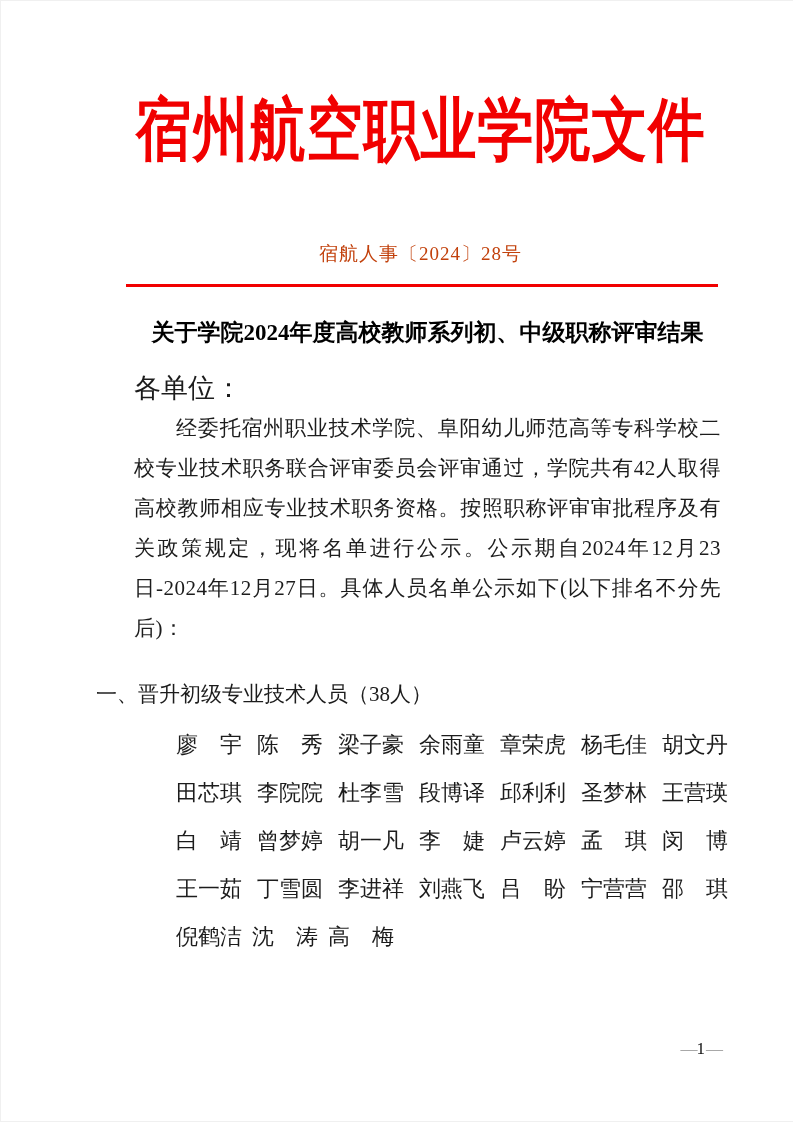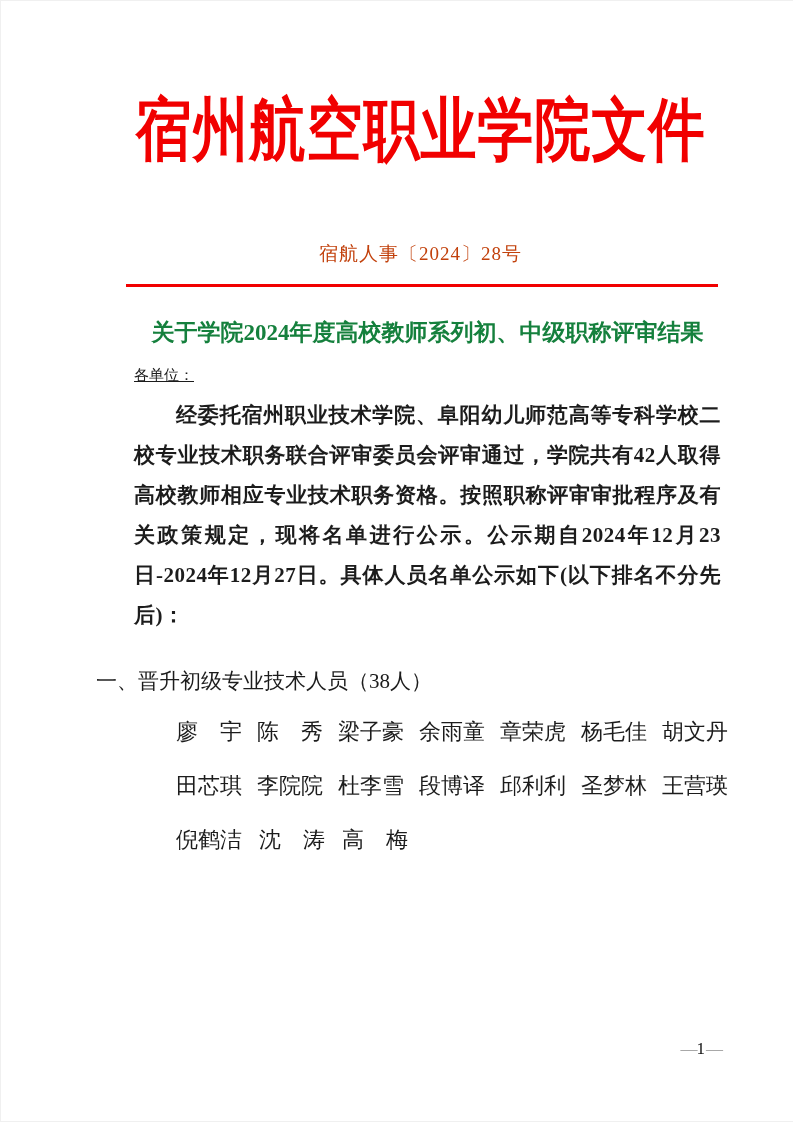--- a/index.html
+++ b/index.html
@@ -49,63 +49,61 @@
     background: #f10000;
   }
   .doc-title {
     margin-top: 24px;
     margin-left: 110px;
     width: 587px;
     text-align: center;
     font-size: 23px;
     font-weight: 700;
     line-height: 44px;
-    color: #15803d;
+    color: #000000;
   }
   .salutation {
-    margin-top: 0;
+    margin-top: 13px;
     margin-left: 110px;
     width: 587px;
-    font-size: 15px;
+    font-size: 27px;
     line-height: 40px;
-    text-decoration: underline;
   }
   .body-paragraph {
     margin: 0;
     margin-left: 110px;
     width: 587px;
     font-size: 21px;
     line-height: 40px;
     text-align: justify;
     text-justify: inter-character;
     text-align-last: left;
     text-indent: 2em;
     letter-spacing: 0.5px;
-    font-weight: bold;
   }
   .section-heading {
     margin-left: 72px;
     font-size: 21px;
     line-height: 40px;
     white-space: nowrap;
   }
   .section-heading.first { margin-top: 26px; }
   .section-heading.second { margin-top: 16px; }
   .name-rows { margin-top: 11px; }
   .name-row {
     display: flex;
     margin-left: 152px;
     width: 552px;
     font-size: 22px;
     line-height: 40px;
     white-space: nowrap;
   }
-  .name-row + .name-row { margin-top: 14px; align-items: center; }
+  .name-row + .name-row { margin-top: 8px; align-items: center; }
   .name-row.justified { justify-content: space-between; }
-  .name-row.left { justify-content: flex-start; gap: 17px; }
+  .name-row.left { justify-content: flex-start; gap: 10px; }
   .page-footer {
     position: absolute;
     top: 1038px;
     right: 96px;
     height: 22px;
     line-height: 22px;
     font-size: 17px;
     color: #111111;
   }
   .page-footer .dash { color: #9a9a9a; letter-spacing: -2px; }
@@ -147,21 +145,39 @@
     <div class="name-row justified">
       <span>田芯琪</span>
       <span>李院院</span>
       <span>杜李雪</span>
       <span>段博译</span>
       <span>邱利利</span>
       <span>圣梦林</span>
       <span>王营瑛</span>
     </div>
 
+    <div class="name-row justified">
+      <span>白　靖</span>
+      <span>曾梦婷</span>
+      <span>胡一凡</span>
+      <span>李　婕</span>
+      <span>卢云婷</span>
+      <span>孟　琪</span>
+      <span>闵　博</span>
+    </div>
 
+    <div class="name-row justified">
+      <span>王一茹</span>
+      <span>丁雪圆</span>
+      <span>李进祥</span>
+      <span>刘燕飞</span>
+      <span>吕　盼</span>
+      <span>宁营营</span>
+      <span>邵　琪</span>
+    </div>
 
 
     <div class="name-row left">
       <span>倪鹤洁</span>
       <span>沈　涛</span>
       <span>高　梅</span>
     </div>
 
   </div>
 

